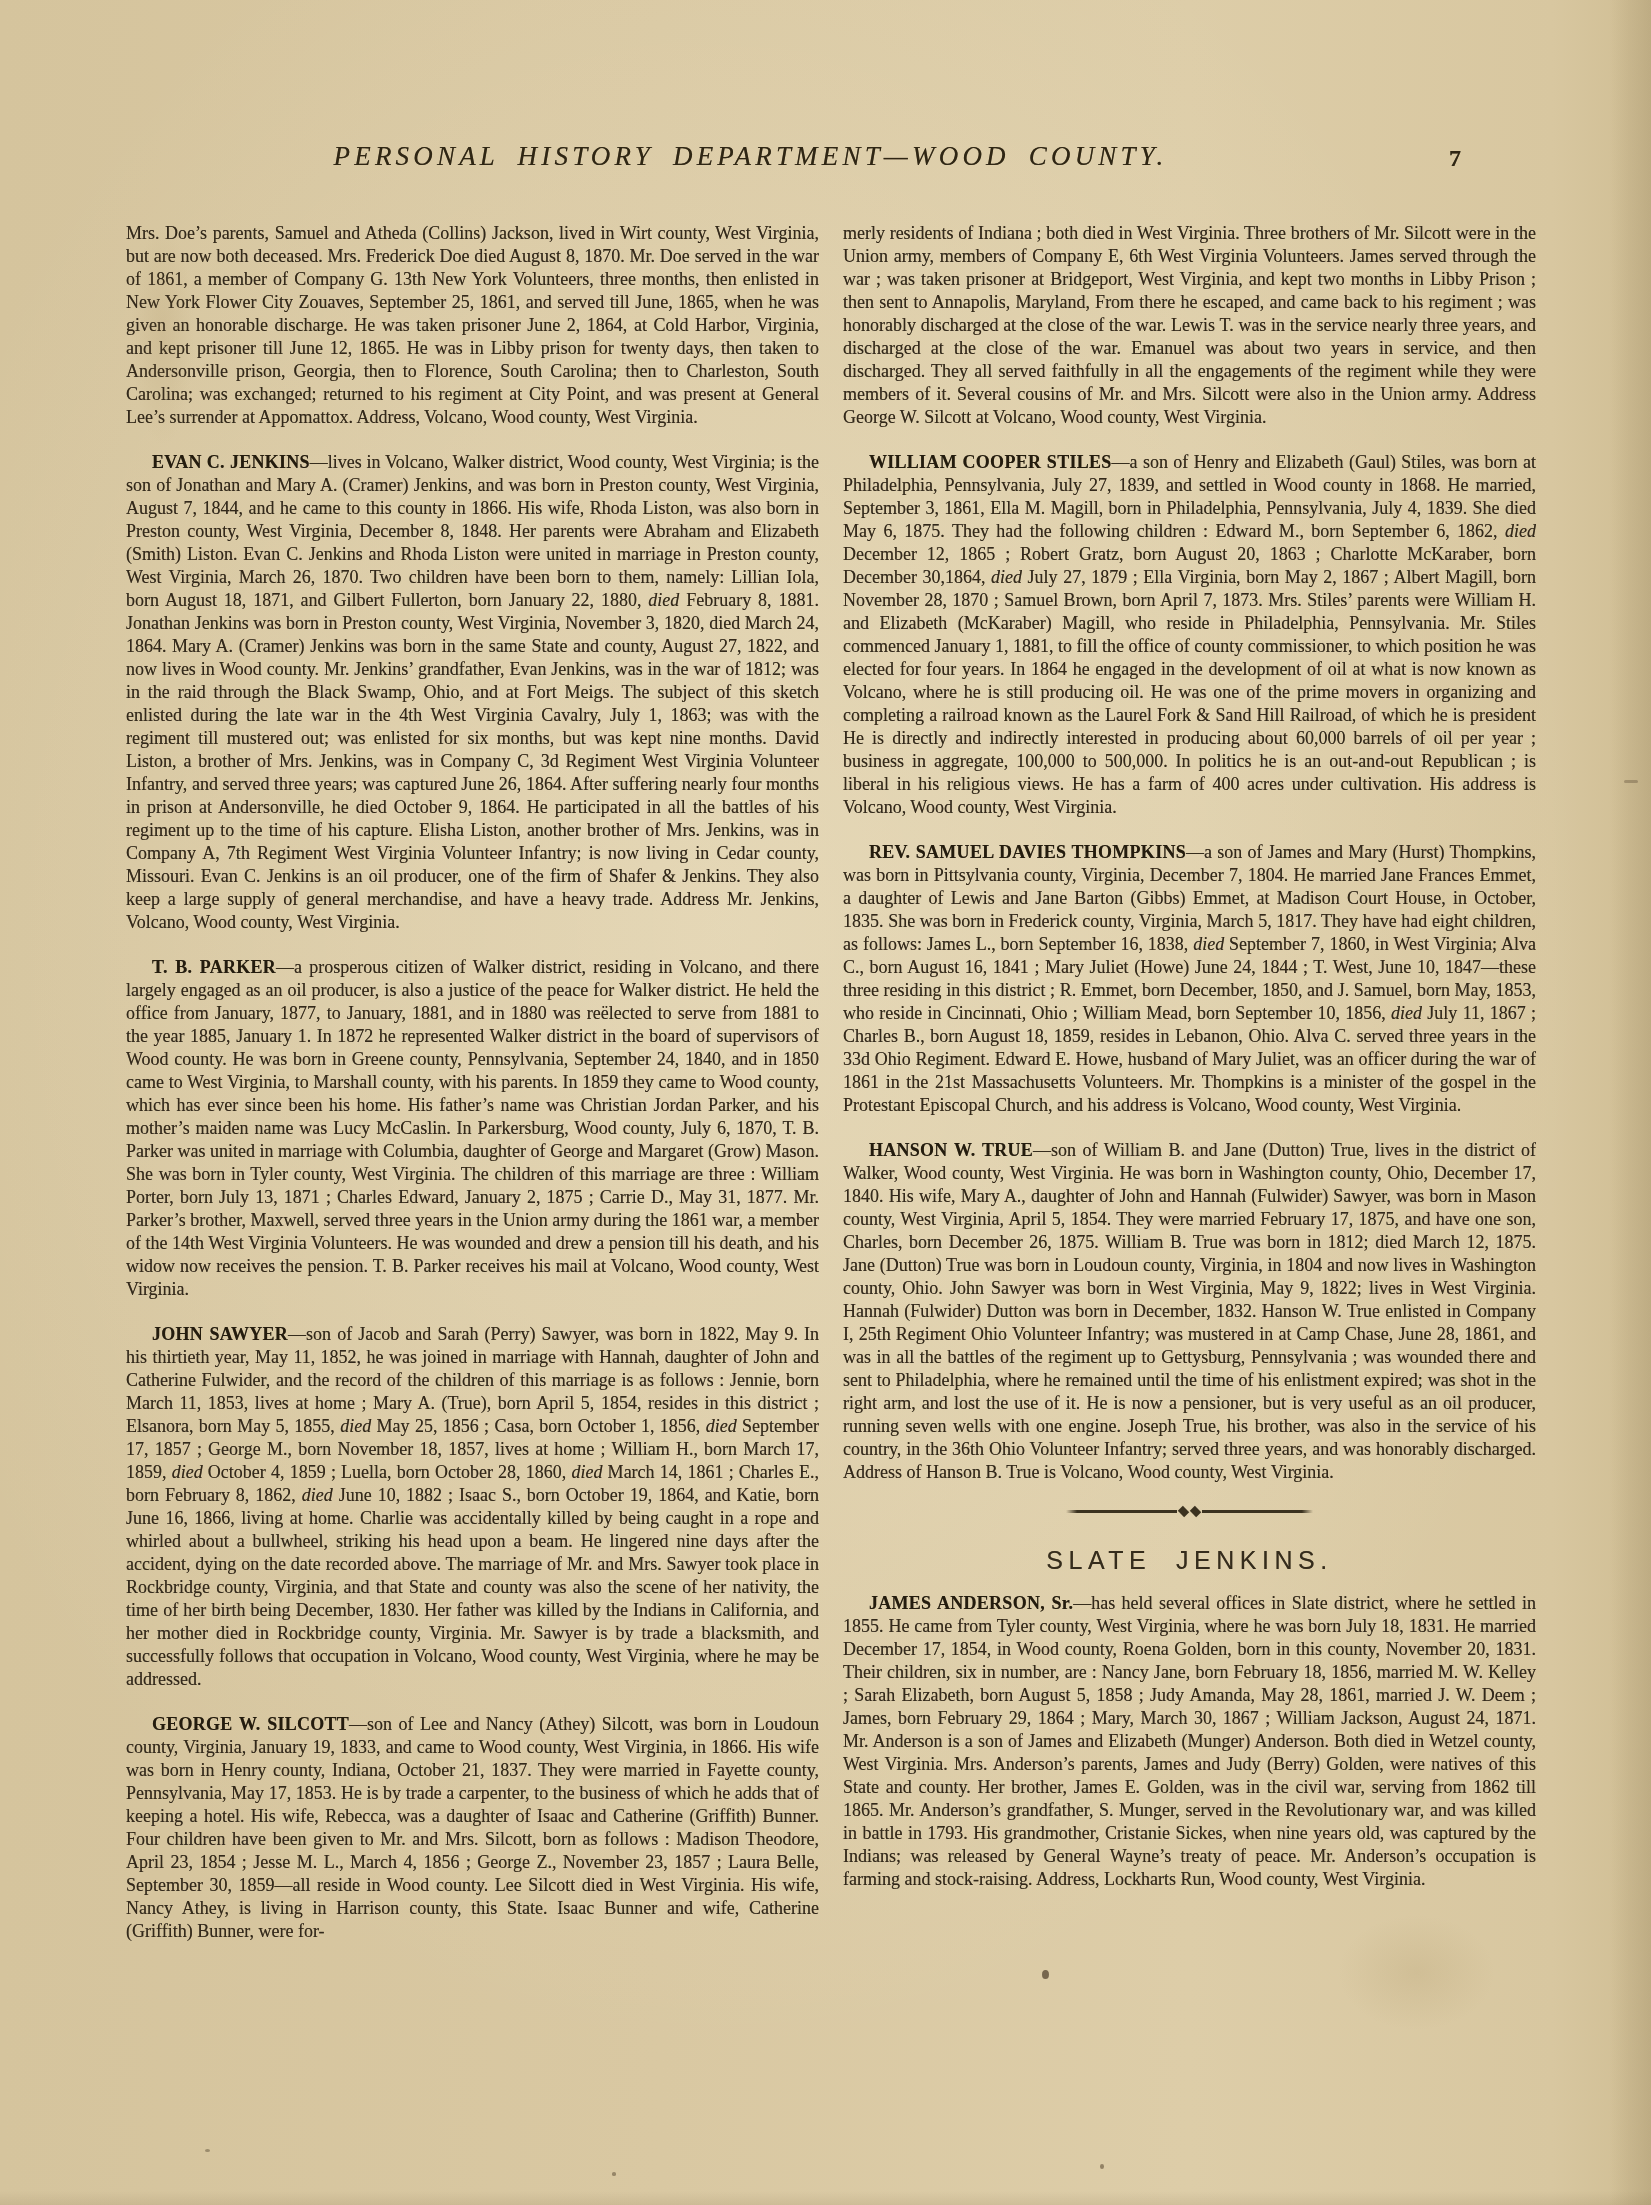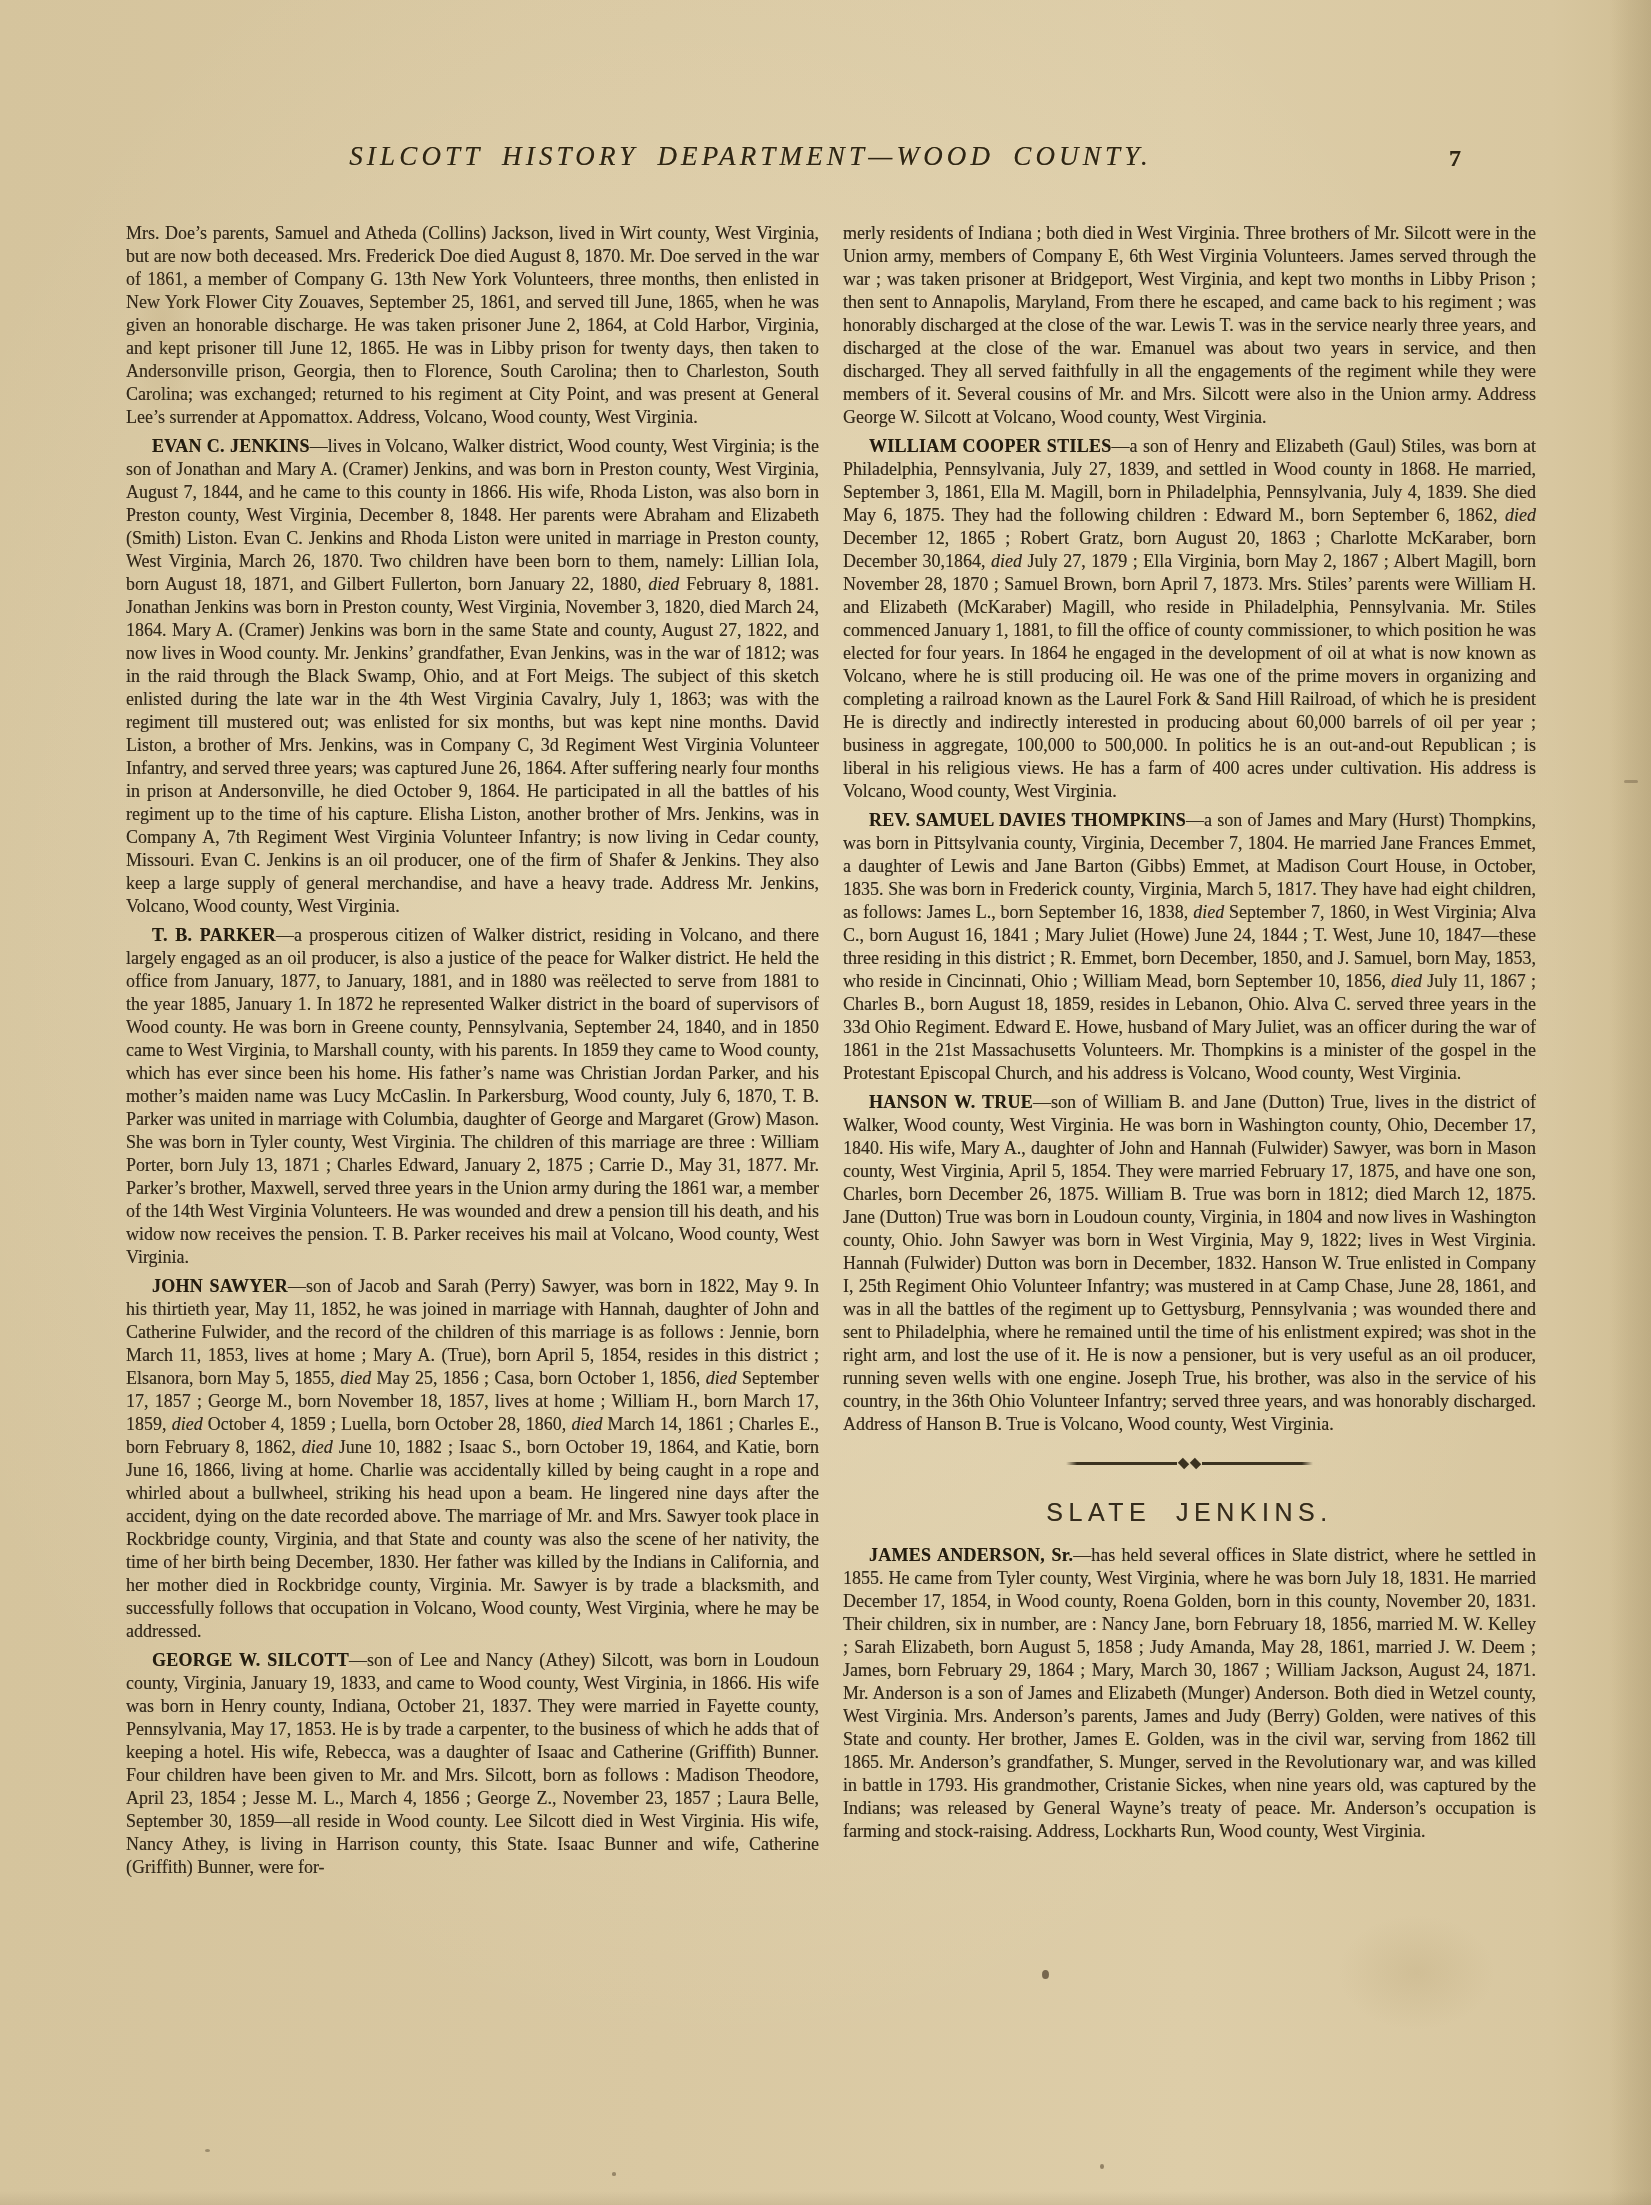--- a/index.html
+++ b/index.html
@@ -43,21 +43,21 @@
     display:flex; gap:24px;
   }
   .column {
     width:693px;
     font-size:18px; line-height:23px;
     text-align:justify; text-justify:inter-word;
     color:#33291b;
     text-shadow:0 0 0.5px rgba(51,41,27,0.55);
   }
   p.para { margin:0; }
-  p.para + p.para { margin-top:6px; }
+  p.para + p.para { margin-top:22px; }
   p.entry { text-indent:26px; }
   p.cont { text-indent:0; }
   .entry-name { font-weight:bold; color:#241c0e; letter-spacing:0.015em; }
   i { }
 
   .section-divider {
     margin:23px auto 0 auto; width:247px;
     display:flex; align-items:center;
   }
   .section-divider .rule { flex:1; height:2.1px; background:#3b3220; }
@@ -82,21 +82,21 @@
   .stain {
     position:absolute; border-radius:50%;
     background:radial-gradient(closest-side, rgba(150,124,72,0.14), rgba(150,124,72,0));
   }
 </style>
 </head>
 <body>
 
 <div class="page">
 
-  <div class="running-header">SILCOTT HISTORY DEPARTMENT—WOOD COUNTY.</div>
+  <div class="running-header">PERSONAL HISTORY DEPARTMENT—WOOD COUNTY.</div>
 
   <div class="page-number">7</div>
 
   <div class="columns">
 
     <div class="column">
       <p class="para cont">Mrs. Doe’s parents, Samuel and Atheda (Collins) Jackson, lived in Wirt county, West Virginia, but are now both deceased.  Mrs. Frederick Doe died August 8, 1870.  Mr. Doe served in the war of 1861, a member of Company G. 13th New York Volunteers, three months, then enlisted in New York Flower City Zouaves, September 25, 1861, and served till June, 1865, when he was given an honorable discharge.  He was taken prisoner June 2, 1864, at Cold Harbor, Virginia, and kept prisoner till June 12, 1865.  He was in Libby prison for twenty days, then taken to Andersonville prison, Georgia, then to Florence, South Carolina; then to Charleston, South Carolina; was exchanged; returned to his regiment at City Point, and was present at General Lee’s surrender at Appomattox.  Address, Volcano, Wood county, West Virginia.</p>
 
       <p class="para entry"><b class="entry-name">EVAN C. JENKINS</b><span>—lives in Volcano, Walker district, Wood county, West Virginia; is the son of Jonathan and Mary A. (Cramer) Jenkins, and was born in Preston county, West Virginia, August 7, 1844, and he came to this county in 1866.  His wife, Rhoda Liston, was also born in Preston county, West Virginia, December 8, 1848.  Her parents were Abraham and Elizabeth (Smith) Liston.  Evan C. Jenkins and Rhoda Liston were united in marriage in Preston county, West Virginia, March 26, 1870.  Two children have been born to them, namely:  Lillian Iola, born August 18, 1871, and Gilbert Fullerton, born January 22, 1880, <i>died</i> February 8, 1881.  Jonathan Jenkins was born in Preston county, West Virginia, November 3, 1820, died March 24, 1864.  Mary A. (Cramer) Jenkins was born in the same State and county, August 27, 1822, and now lives in Wood county.  Mr. Jenkins’ grandfather, Evan Jenkins, was in the war of 1812; was in the raid through the Black Swamp, Ohio, and at Fort Meigs.  The subject of this sketch enlisted during the late war in the 4th West Virginia Cavalry, July 1, 1863; was with the regiment till mustered out; was enlisted for six months, but was kept nine months.  David Liston, a brother of Mrs. Jenkins, was in Company C, 3d Regiment West Virginia Volunteer Infantry, and served three years; was captured June 26, 1864.  After suffering nearly four months in prison at Andersonville, he died October 9, 1864.  He participated in all the battles of his regiment up to the time of his capture.  Elisha Liston, another brother of Mrs. Jenkins, was in Company A, 7th Regiment West Virginia Volunteer Infantry; is now living in Cedar county, Missouri.  Evan C. Jenkins is an oil producer, one of the firm of Shafer &amp; Jenkins.  They also keep a large supply of general merchandise, and have a heavy trade.  Address Mr. Jenkins, Volcano, Wood county, West Virginia.</span></p>
 

